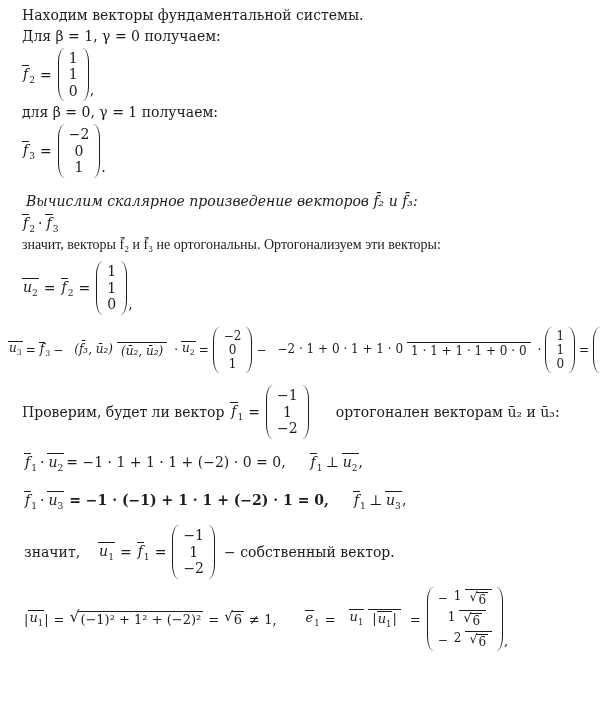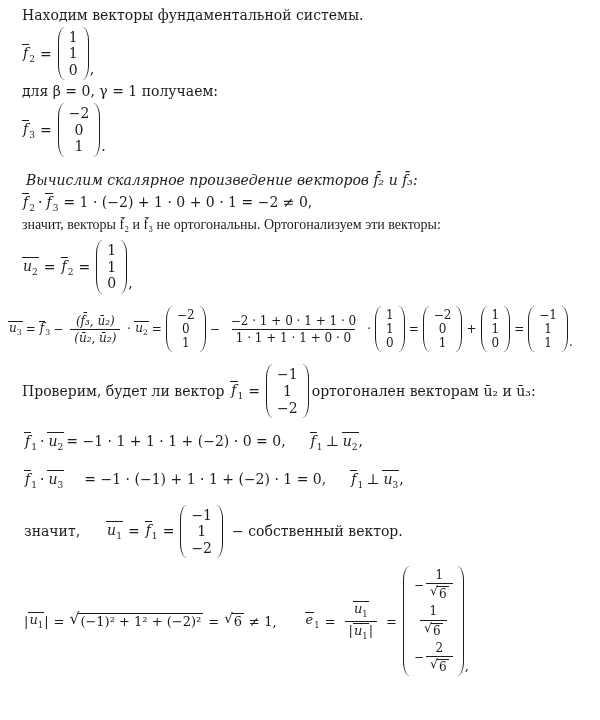--- a/index.html
+++ b/index.html
@@ -35,21 +35,21 @@
   .vec { display: inline-flex; align-items: stretch; margin: 0 1px; }
   .col { display: inline-flex; flex-direction: column; align-items: center; justify-content: center;
          padding: 2px 3px; }
   .col > span { line-height: 1.18; }
   .par { width: 6px; }
   .pl { border-left: 1.4px solid currentColor; border-top-left-radius: 9px 18px; border-bottom-left-radius: 9px 18px; margin-right: 1px; }
   .pr { border-right: 1.4px solid currentColor; border-top-right-radius: 9px 18px; border-bottom-right-radius: 9px 18px; margin-left: 1px; }
   .tail { align-self: flex-end; padding-bottom: 3px; }
 
   
-  .frac { display: inline-flex; flex-direction: column; align-items: center; margin: 0 4px; text-align: center; }
+  .frac { display: inline-flex; align-items: flex-start; margin: 0 4px; text-align: center; }
   .frac .num { padding: 0 4px 1px; }
   .frac .den { border-top: 1.2px solid currentColor; padding: 1px 4px 0; }
 
   
   .sqrt { display: inline-flex; align-items: flex-start; }
   .sqrt .sign { line-height: 1; font-size: 1.2em; margin-right: -1px; transform: translateY(-1px); }
   .sqrt .rad { border-top: 1.2px solid currentColor; padding: 0 2px; }
   .sqrt.s .sign { font-size: 1.05em; }
 
   
@@ -62,20 +62,21 @@
   .f-u3 { font-size: 12px; margin-left: -14px; }
   .f-final { font-size: 13px; }
 </style>
 </head>
 <body style="background: rgb(255, 255, 255); color: rgb(28, 28, 28);">
 
 <div class="page">
 
   <p class="tline">Находим векторы фундаментальной системы.</p>
 
+  <p class="tline">Для β = 1, γ = 0 получаем:</p>
 
   <div class="mrow" style="margin:2px 0;">
     <span><span class="ov it">f</span><sub>2</sub></span>
     <span class="op">=</span>
     <span class="vec">
       <span class="par pl"></span>
       <span class="col">
         <span>1</span>
         <span>1</span>
         <span>0</span>
@@ -101,21 +102,20 @@
     </span>
     <span class="tail">.</span>
   </div>
 
   <p class="tline indent1">Вычислим скалярное произведение векторов f̄₂ и f̄₃:</p>
 
   <div class="brow" style="margin:3px 0;">
     <span><span class="ov it">f</span><sub>2</sub></span>
     <span class="opt">·</span>
     <span><span class="ov it">f</span><sub>3</sub></span>
-    <span style="margin-left:5px;">= 1 · (−2) + 1 · 0 + 0 · 1 = −2 ≠ 0,</span>
   </div>
 
   <p class="tline" style="margin-bottom:6px;font-family:Liberation Serif, serif;">значит, векторы f̄₂ и f̄₃ не ортогональны. Ортогонализуем эти векторы:</p>
 
   <div class="mrow" style="margin:4px 0 10px 0;">
     <span class="ov"><span class="it">u</span><sub>2</sub></span>
     <span class="op">=</span>
     <span><span class="ov it">f</span><sub>2</sub></span>
     <span class="op">=</span>
     <span class="vec">
@@ -205,49 +205,49 @@
     <span class="op">=</span>
     <span class="vec">
       <span class="par pl"></span>
       <span class="col">
         <span>−1</span>
         <span>1</span>
         <span>−2</span>
       </span>
       <span class="par pr"></span>
     </span>
-    <span style="margin-left:2px;">ортогонален векторам ū₂ и ū₃:</span>
+    <span style="margin-left:26px;">ортогонален векторам ū₂ и ū₃:</span>
   </div>
 
   <div class="brow" style="margin:14px 0 0 2px;">
     <span><span class="ov it">f</span><sub>1</sub></span>
     <span class="opt">·</span>
     <span class="ov"><span class="it">u</span><sub>2</sub></span>
     <span style="margin-left:2px;">= −1 · 1 + 1 · 1 + (−2) · 0 = 0,</span>
     <span class="gap24"></span>
     <span><span class="ov it">f</span><sub>1</sub></span>
     <span class="opt">⊥</span>
     <span class="ov"><span class="it">u</span><sub>2</sub></span>
     <span>,</span>
   </div>
 
   <div class="brow" style="margin:18px 0 0 2px;">
     <span><span class="ov it">f</span><sub>1</sub></span>
     <span class="opt">·</span>
     <span class="ov"><span class="it">u</span><sub>3</sub></span>
-    <span style="margin-left:20px;">= −1 · (−1) + 1 · 1 + (−2) · 1 = 0,</span>
+    <span style="margin-left:5px;font-weight:bold;">= −1 · (−1) + 1 · 1 + (−2) · 1 = 0,</span>
     <span class="gap24"></span>
     <span><span class="ov it">f</span><sub>1</sub></span>
     <span class="opt">⊥</span>
     <span class="ov"><span class="it">u</span><sub>3</sub></span>
     <span>,</span>
   </div>
 
   <div class="mrow" style="margin:14px 0 0 2px;">
-    <span style="margin-right:26px;">значит,</span>
+    <span style="margin-right:18px;">значит,</span>
     <span class="ov"><span class="it">u</span><sub>1</sub></span>
     <span class="op">=</span>
     <span><span class="ov it">f</span><sub>1</sub></span>
     <span class="op">=</span>
     <span class="vec">
       <span class="par pl"></span>
       <span class="col">
         <span>−1</span>
         <span>1</span>
         <span>−2</span>

